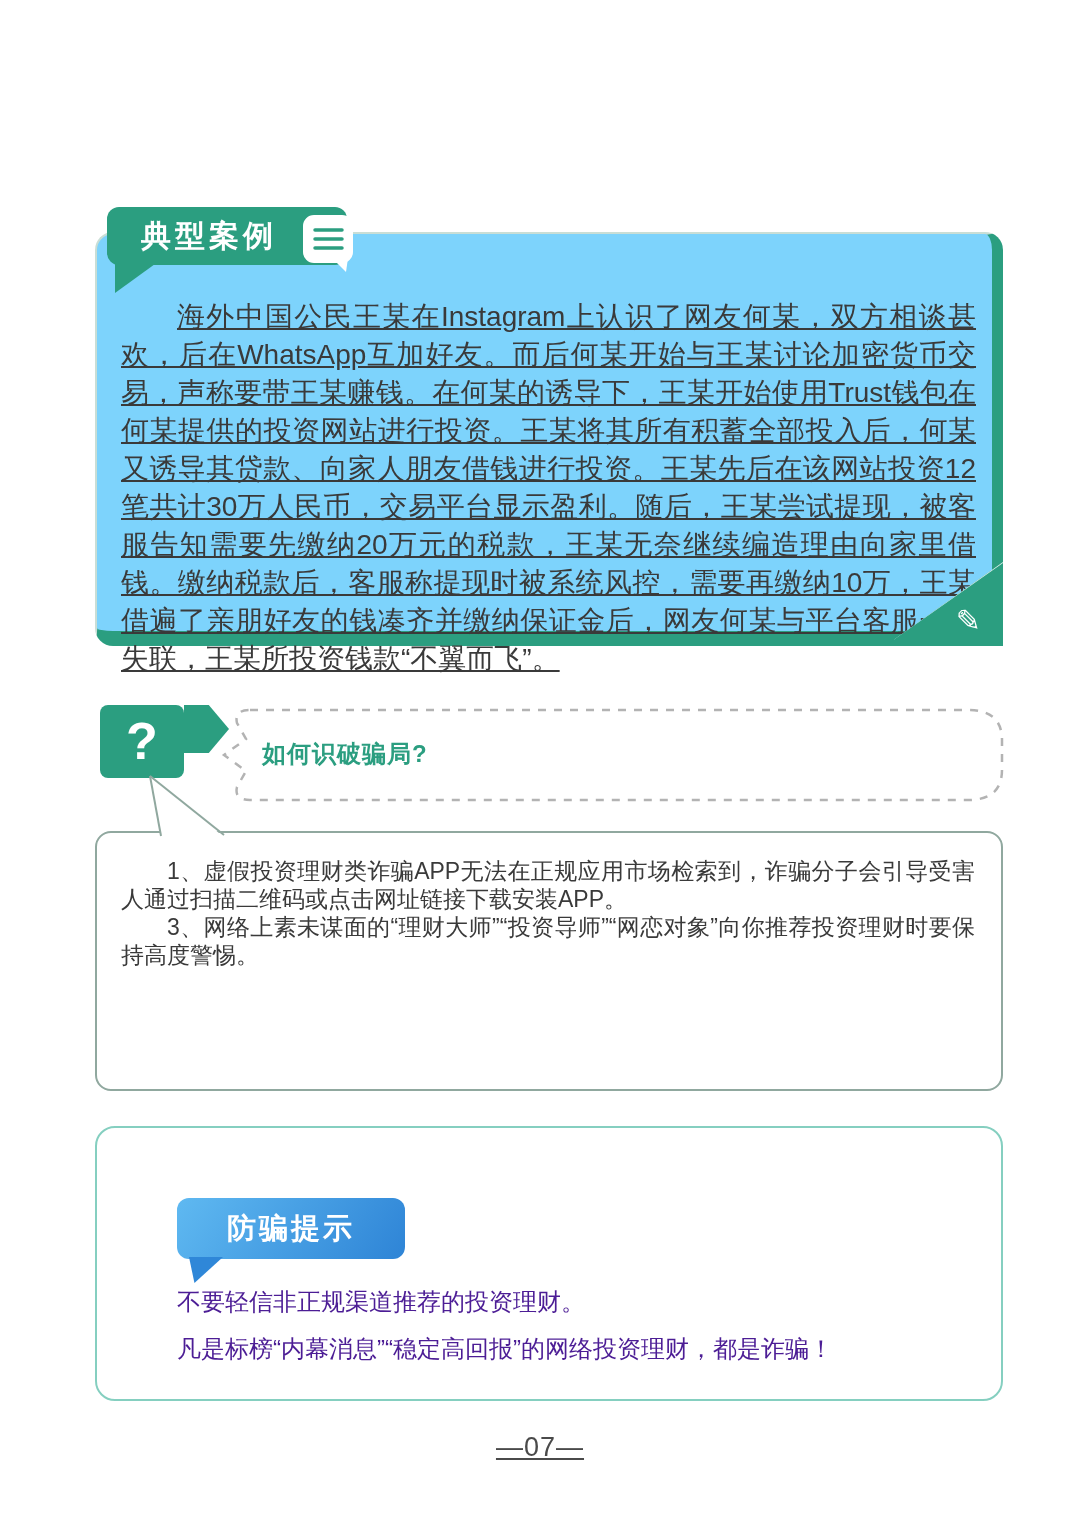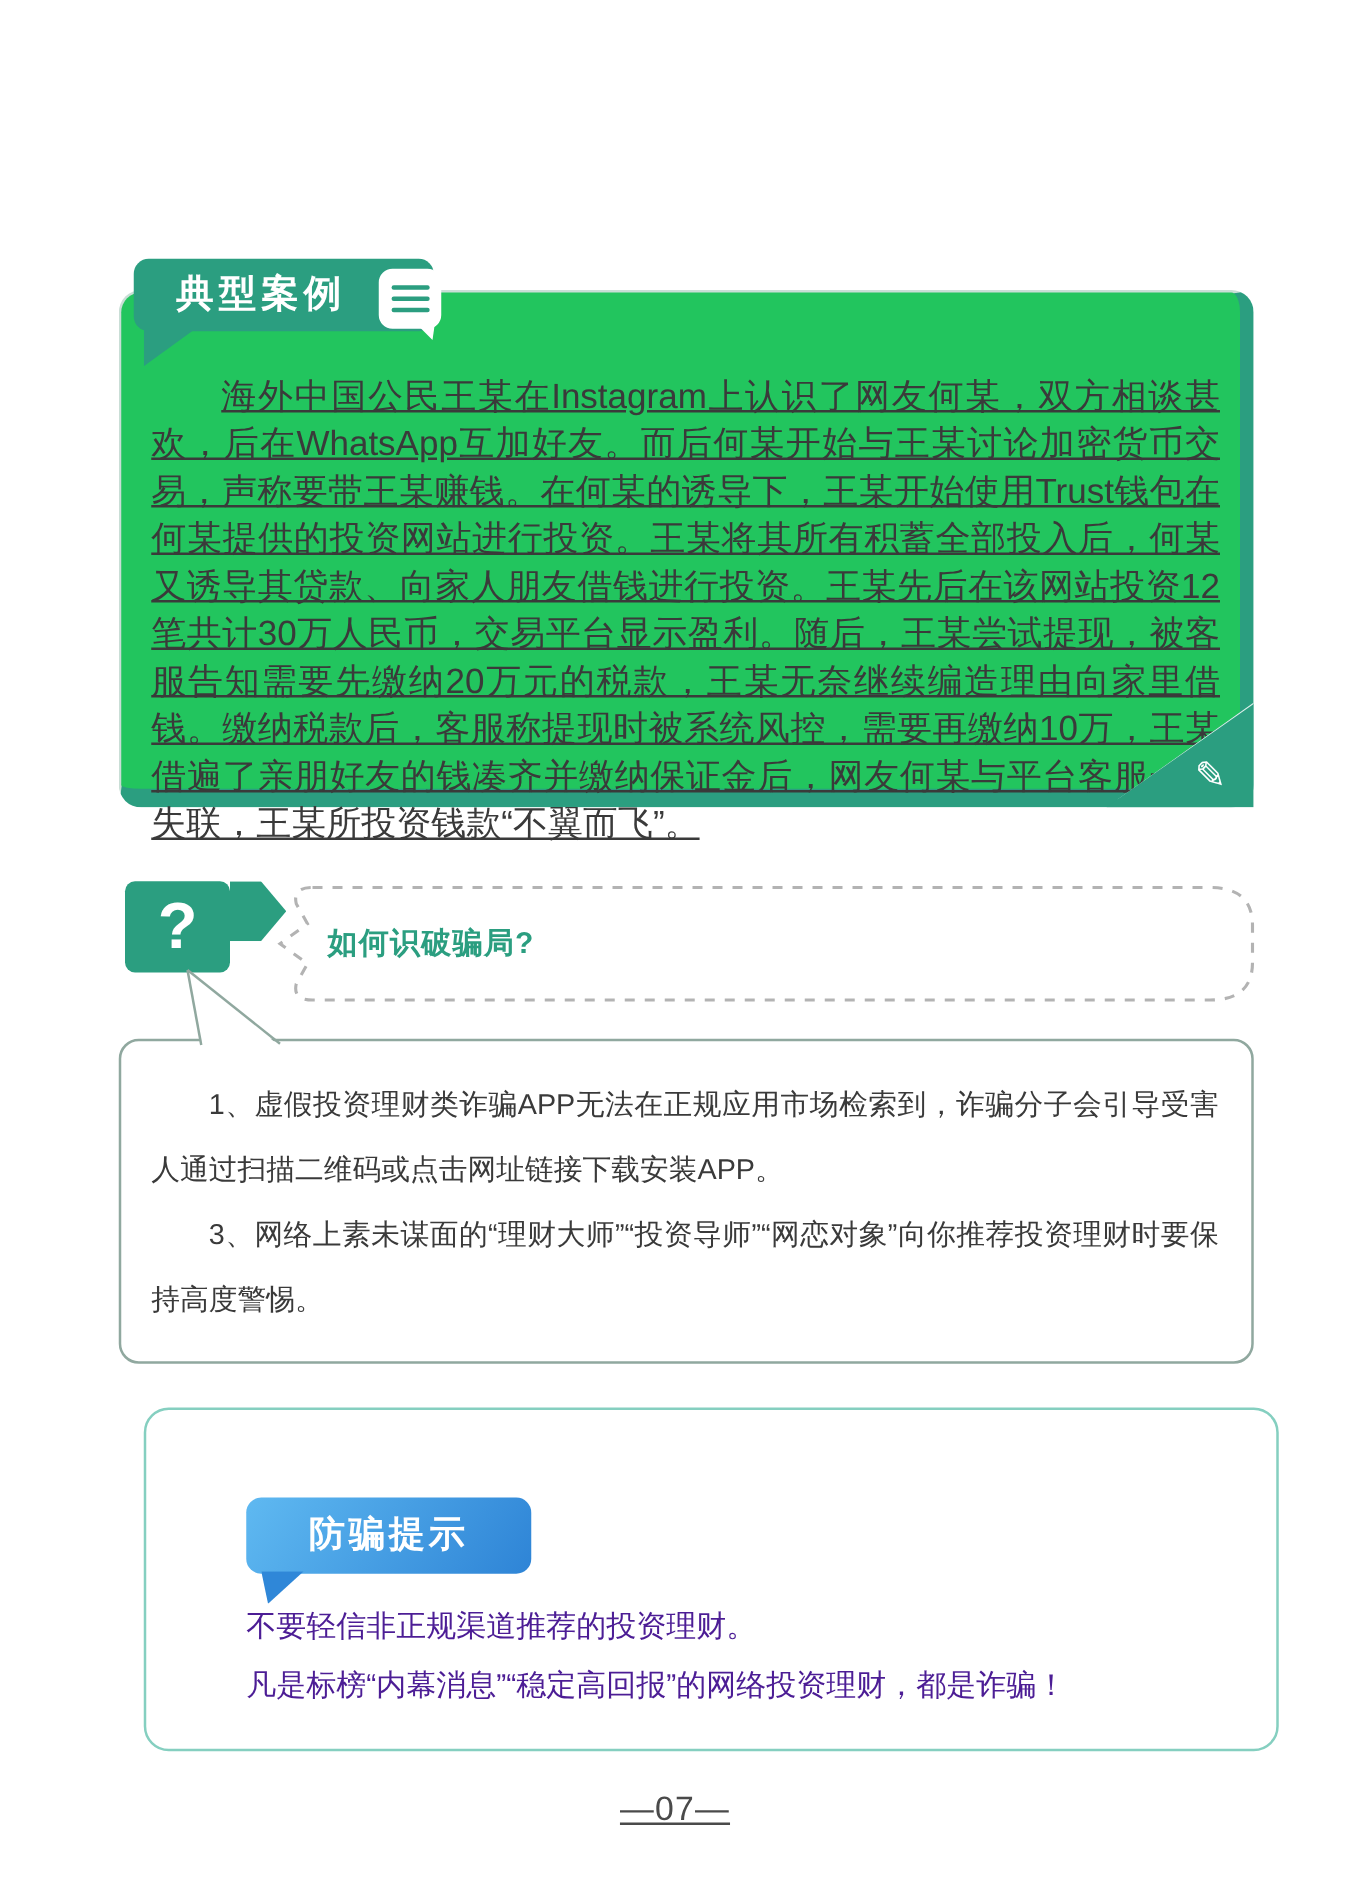--- a/index.html
+++ b/index.html
@@ -15,21 +15,21 @@
     position:absolute; left:694px; top:75px; width:302px; height:43px;
     background:linear-gradient(90deg,#63b18c 0%,#8cc3b4 55%,#c0dbe4 100%);
     border-radius:3px 24px 6px 3px;
     color:#ffffff; font-size:27px; font-weight:bold; letter-spacing:2px;
     line-height:43px; padding-left:30px;
   }
 
   
   .case-box {
     position:absolute; left:95px; top:232px; width:908px; height:414px;
-    background:#22c55e;
+    background:#7dd3fc;
     border-style:solid;
     border-width:2px 11px 15px 2px;
     border-color:#c9ded6 #2b9e80 #2b9e80 #c9ded6;
     border-radius:18px;
   }
   .case-bubble {
     position:absolute; left:10px; top:-27px; width:240px; height:58px;
     background:#2b9e80; border-radius:12px;
     color:#fff; font-size:30px; font-weight:bold; letter-spacing:4px;
     line-height:58px; padding-left:34px;
@@ -77,28 +77,28 @@
     position:absolute; left:48px; top:50%; transform:translateY(-52%);
     color:#2b9e80; font-size:24px; font-weight:bold; letter-spacing:1px;
   }
   .answer-box {
     position:absolute; left:95px; top:831px; width:908px; height:260px;
     background:#ffffff; border:2px solid #90a89f; border-radius:16px;
   }
   .answer-tail { position:absolute; left:48px; top:-59px; width:84px; height:66px; }
   .answer-points { padding:24px 26px 0 24px; }
   .answer-points p {
-    font-size:23px; line-height:52px; color:#3a3a3a;
+    font-size:23px; line-height:28px; color:#3a3a3a;
     text-align:justify; text-indent:2em;
   }
 
   
   .tips-box {
     position:absolute; left:95px; top:1126px; width:908px; height:275px;
-    background:#ffffff; border:2px solid #85cfc0; border-radius:20px;margin-left:20px;
+    background:#ffffff; border:2px solid #85cfc0; border-radius:20px;
   }
   .tips-bubble {
     position:absolute; left:80px; top:70px; width:228px; height:61px;
     background:linear-gradient(125deg,#5fb9f1 0%,#2e84d6 100%);
     border-radius:12px;
     color:#fff; font-size:29px; font-weight:bold; letter-spacing:3px;
     text-align:center; line-height:61px;
   }
   .tips-bubble-tail {
     position:absolute; left:12px; top:59px; width:34px; height:26px;

